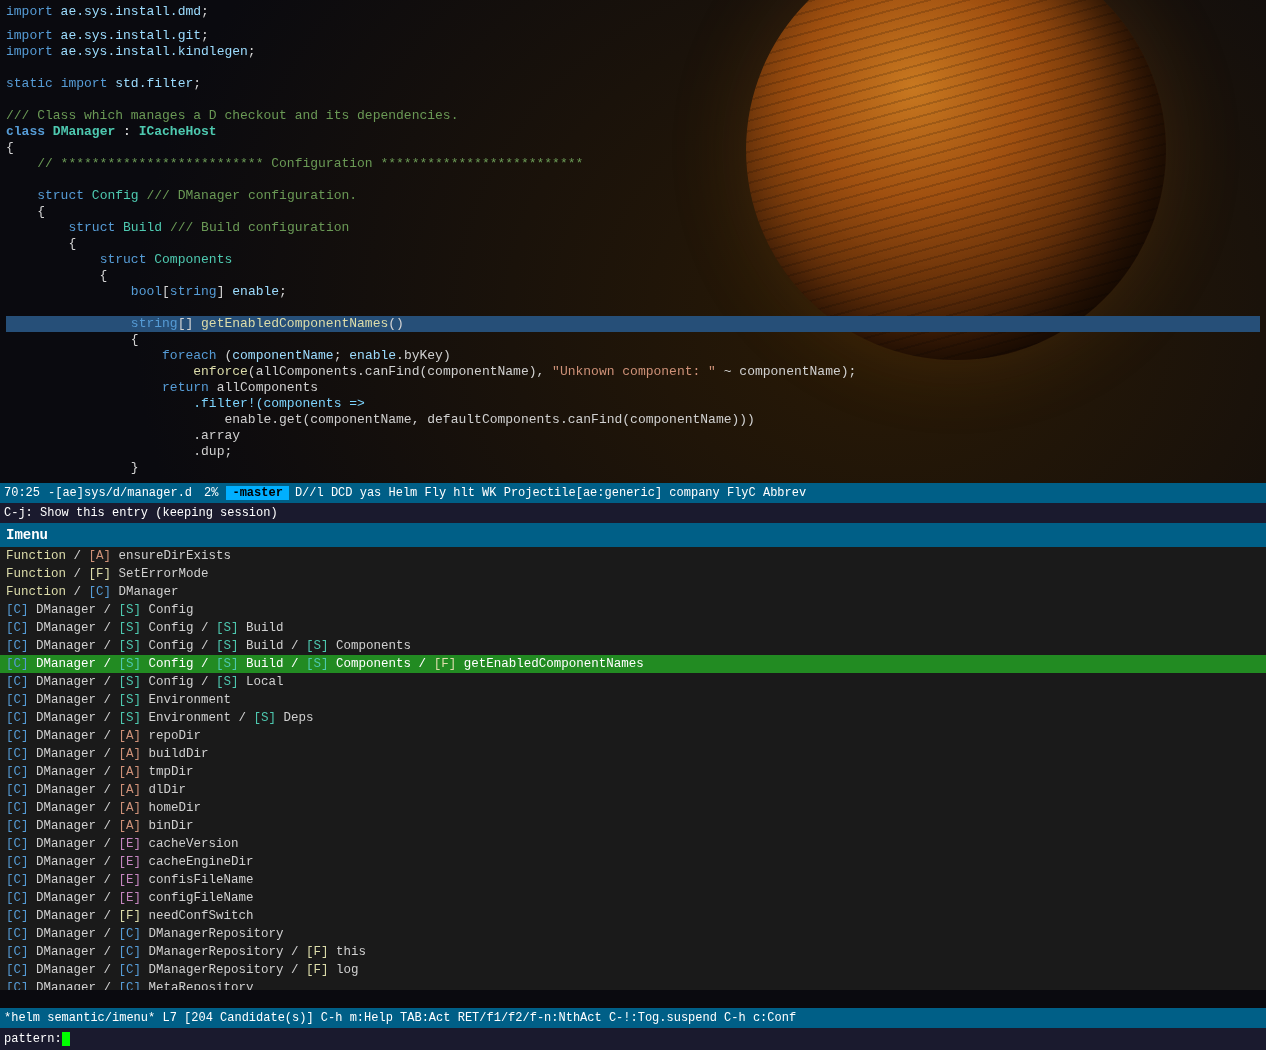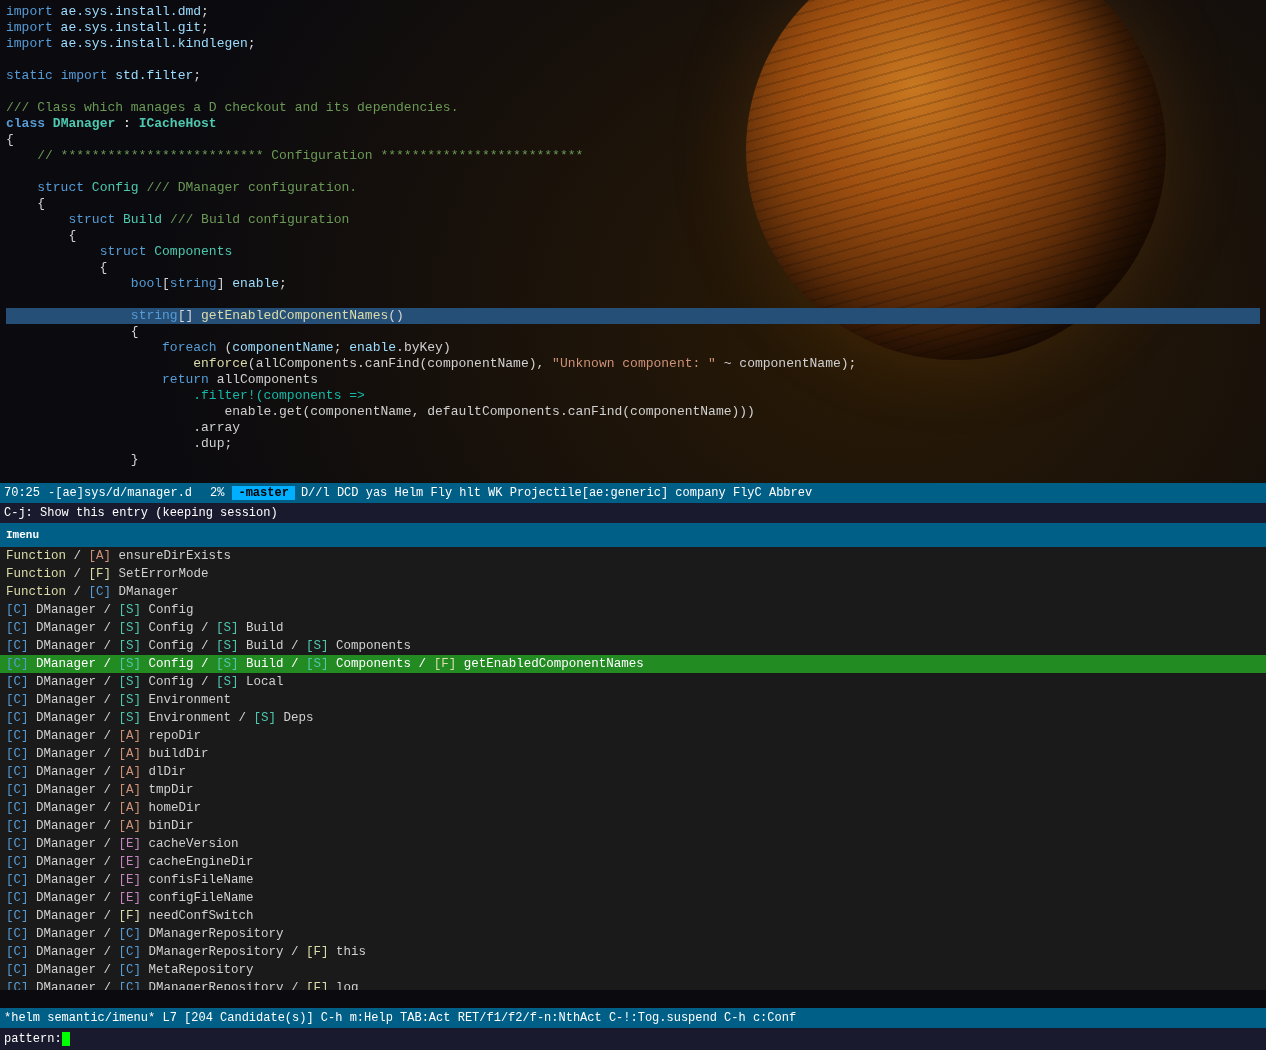--- a/index.html
+++ b/index.html
@@ -105,21 +105,21 @@
       bottom: 60px;
       z-index: 20;
       background: #1a1a1a;
       overflow: hidden;
     }
 
     .imenu-header {
       background: #005f87;
       color: #ffffff;
       font-weight: bold;
-      font-size: 11px;
+      font-size: 14px;
       padding: 2px 6px;
       height: 24px;
       display: flex;
       align-items: center;
     }
 
     .imenu-list {
       overflow: hidden;
       height: calc(100% - 24px);
     }
@@ -178,21 +178,21 @@
     }
   </style>
 </head>
 <body>
 
 <div class="space-bg"></div>
 <div class="planet"></div>
 
 <div class="code-area" id="code-area">
     <div style="display: block; line-height: 16px; white-space: pre; min-height: 16px;"><span style="color: rgb(86, 156, 214);">import</span><span style="color: rgb(156, 220, 254);"> ae.sys.install.dmd</span><span style="color: rgb(212, 212, 212);">;</span></div>
-    <div style="display: block; line-height: 16px; white-space: pre; min-height: 16px;"><span style="color: rgb(86, 156, 214);">import</span><span style="color: rgb(156, 220, 254);"> ae.sys.install.git</span><span style="color: rgb(212, 212, 212);">;</span></div>
+    <div style="display: block; line-height: 16px; white-space: pre; min-height: 16px; margin-top: 8px;"><span style="color: rgb(86, 156, 214);">import</span><span style="color: rgb(156, 220, 254);"> ae.sys.install.git</span><span style="color: rgb(212, 212, 212);">;</span></div>
     <div style="display: block; line-height: 16px; white-space: pre; min-height: 16px;"><span style="color: rgb(86, 156, 214);">import</span><span style="color: rgb(156, 220, 254);"> ae.sys.install.kindlegen</span><span style="color: rgb(212, 212, 212);">;</span></div>
     <div style="display: block; line-height: 16px; white-space: pre; min-height: 16px;">&nbsp;</div>
     <div style="display: block; line-height: 16px; white-space: pre; min-height: 16px;"><span style="color: rgb(86, 156, 214);">static</span><span style="color: rgb(208, 208, 208);"> </span><span style="color: rgb(86, 156, 214);">import</span><span style="color: rgb(156, 220, 254);"> std.filter</span><span style="color: rgb(212, 212, 212);">;</span></div>
     <div style="display: block; line-height: 16px; white-space: pre; min-height: 16px;">&nbsp;</div>
     <div style="display: block; line-height: 16px; white-space: pre; min-height: 16px;"><span style="color: rgb(106, 153, 85);">/// Class which manages a D checkout and its dependencies.</span></div>
     <div style="display: block; line-height: 16px; white-space: pre; min-height: 16px; font-weight: bold;"><span style="color: rgb(86, 156, 214);">class</span><span style="color: rgb(208, 208, 208);"> </span><span style="color: rgb(78, 201, 176);">DManager</span><span style="color: rgb(208, 208, 208);"> : </span><span style="color: rgb(78, 201, 176);">ICacheHost</span></div>
     <div style="display: block; line-height: 16px; white-space: pre; min-height: 16px;"><span style="color: rgb(212, 212, 212);">{</span></div>
     <div style="display: block; line-height: 16px; white-space: pre; min-height: 16px;"><span style="color: rgb(106, 153, 85);">    // ************************** Configuration **************************</span></div>
     <div style="display: block; line-height: 16px; white-space: pre; min-height: 16px;">&nbsp;</div>
     <div style="display: block; line-height: 16px; white-space: pre; min-height: 16px;"><span style="color: rgb(208, 208, 208);">    </span><span style="color: rgb(86, 156, 214);">struct</span><span style="color: rgb(208, 208, 208);"> </span><span style="color: rgb(78, 201, 176);">Config</span><span style="color: rgb(208, 208, 208);"> </span><span style="color: rgb(106, 153, 85);">/// DManager configuration.</span></div>
@@ -201,32 +201,32 @@
     <div style="display: block; line-height: 16px; white-space: pre; min-height: 16px;"><span style="color: rgb(212, 212, 212);">        {</span></div>
     <div style="display: block; line-height: 16px; white-space: pre; min-height: 16px;"><span style="color: rgb(208, 208, 208);">            </span><span style="color: rgb(86, 156, 214);">struct</span><span style="color: rgb(208, 208, 208);"> </span><span style="color: rgb(78, 201, 176);">Components</span></div>
     <div style="display: block; line-height: 16px; white-space: pre; min-height: 16px;"><span style="color: rgb(212, 212, 212);">            {</span></div>
     <div style="display: block; line-height: 16px; white-space: pre; min-height: 16px;"><span style="color: rgb(208, 208, 208);">                </span><span style="color: rgb(86, 156, 214);">bool</span><span style="color: rgb(212, 212, 212);">[</span><span style="color: rgb(86, 156, 214);">string</span><span style="color: rgb(212, 212, 212);">] </span><span style="color: rgb(156, 220, 254);">enable</span><span style="color: rgb(212, 212, 212);">;</span></div>
     <div style="display: block; line-height: 16px; white-space: pre; min-height: 16px;">&nbsp;</div>
     <div style="display: block; line-height: 16px; white-space: pre; min-height: 16px; background: rgb(38, 79, 120);"><span style="color: rgb(208, 208, 208);">                </span><span style="color: rgb(86, 156, 214);">string</span><span style="color: rgb(212, 212, 212);">[] </span><span style="color: rgb(220, 220, 170);">getEnabledComponentNames</span><span style="color: rgb(212, 212, 212);">()</span></div>
     <div style="display: block; line-height: 16px; white-space: pre; min-height: 16px;"><span style="color: rgb(212, 212, 212);">                {</span></div>
     <div style="display: block; line-height: 16px; white-space: pre; min-height: 16px;"><span style="color: rgb(208, 208, 208);">                    </span><span style="color: rgb(86, 156, 214);">foreach</span><span style="color: rgb(208, 208, 208);"> (</span><span style="color: rgb(156, 220, 254);">componentName</span><span style="color: rgb(208, 208, 208);">; </span><span style="color: rgb(156, 220, 254);">enable</span><span style="color: rgb(208, 208, 208);">.byKey)</span></div>
     <div style="display: block; line-height: 16px; white-space: pre; min-height: 16px;"><span style="color: rgb(208, 208, 208);">                        </span><span style="color: rgb(220, 220, 170);">enforce</span><span style="color: rgb(208, 208, 208);">(allComponents.canFind(componentName), </span><span style="color: rgb(206, 145, 120);">"Unknown component: "</span><span style="color: rgb(208, 208, 208);"> ~ componentName);</span></div>
     <div style="display: block; line-height: 16px; white-space: pre; min-height: 16px;"><span style="color: rgb(208, 208, 208);">                    </span><span style="color: rgb(86, 156, 214);">return</span><span style="color: rgb(208, 208, 208);"> allComponents</span></div>
-    <div style="display: block; line-height: 16px; white-space: pre; min-height: 16px;"><span style="color: #14b8a6;">                        .filter!(components =&gt;</span></div>
+    <div style="display: block; line-height: 16px; white-space: pre; min-height: 16px;"><span style="color: #7dd3fc;">                        .filter!(components =&gt;</span></div>
     <div style="display: block; line-height: 16px; white-space: pre; min-height: 16px;"><span style="color: rgb(208, 208, 208);">                            enable.get(componentName, defaultComponents.canFind(componentName)))</span></div>
     <div style="display: block; line-height: 16px; white-space: pre; min-height: 16px;"><span style="color: rgb(208, 208, 208);">                        .array</span></div>
     <div style="display: block; line-height: 16px; white-space: pre; min-height: 16px;"><span style="color: rgb(208, 208, 208);">                        .dup;</span></div>
     <div style="display: block; line-height: 16px; white-space: pre; min-height: 16px;"><span style="color: rgb(212, 212, 212);">                }</span></div>
     <div style="display: block; line-height: 16px; white-space: pre; min-height: 16px;">&nbsp;</div>
     <div style="display: block; line-height: 16px; white-space: pre; min-height: 16px;"><span style="color: rgb(208, 208, 208);">            </span><span style="color: rgb(78, 201, 176);">Component</span><span style="color: rgb(208, 208, 208);">.</span><span style="color: rgb(78, 201, 176);">CommonConfig</span><span style="color: rgb(208, 208, 208);"> common;</span></div>
   </div>
 
 <div class="status-bar">
   <span class="pos">70:25</span>
-  <span style="margin-right:18px;text-align:center;">-[ae]sys/d/manager.d</span>
+  <span style="margin-right:12px;text-align:center;">-[ae]sys/d/manager.d</span>
   <span style="margin-right:8px;">2%</span>
   <span class="branch">-master</span>
   <span>D//l DCD yas Helm Fly hlt WK Projectile[ae:generic] company FlyC Abbrev</span>
 </div>
 
 <div class="cj-prompt">
   <span>C-j: Show this entry (keeping session)</span>
 </div>
 
 <div class="imenu-panel">
@@ -237,33 +237,33 @@
       <div class="imenu-item"><span style="color:#dcdcaa">Function</span> / <span style="color:#569cd6">[C]</span> DManager</div>
       <div class="imenu-item"><span style="color:#569cd6">[C]</span> DManager / <span style="color:#4ec9b0">[S]</span> Config</div>
       <div class="imenu-item"><span style="color:#569cd6">[C]</span> DManager / <span style="color:#4ec9b0">[S]</span> Config / <span style="color:#4ec9b0">[S]</span> Build</div>
       <div class="imenu-item"><span style="color:#569cd6">[C]</span> DManager / <span style="color:#4ec9b0">[S]</span> Config / <span style="color:#4ec9b0">[S]</span> Build / <span style="color:#4ec9b0">[S]</span> Components</div>
       <div class="imenu-item selected"><span style="color:#569cd6">[C]</span> DManager / <span style="color:#4ec9b0">[S]</span> Config / <span style="color:#4ec9b0">[S]</span> Build / <span style="color:#4ec9b0">[S]</span> Components / <span style="color:#dcdcaa">[F]</span> getEnabledComponentNames</div>
       <div class="imenu-item"><span style="color:#569cd6">[C]</span> DManager / <span style="color:#4ec9b0">[S]</span> Config / <span style="color:#4ec9b0">[S]</span> Local</div>
       <div class="imenu-item"><span style="color:#569cd6">[C]</span> DManager / <span style="color:#4ec9b0">[S]</span> Environment</div>
       <div class="imenu-item"><span style="color:#569cd6">[C]</span> DManager / <span style="color:#4ec9b0">[S]</span> Environment / <span style="color:#4ec9b0">[S]</span> Deps</div>
       <div class="imenu-item"><span style="color:#569cd6">[C]</span> DManager / <span style="color:#ce9178">[A]</span> repoDir</div>
       <div class="imenu-item"><span style="color:#569cd6">[C]</span> DManager / <span style="color:#ce9178">[A]</span> buildDir</div>
+      <div class="imenu-item"><span style="color:#569cd6">[C]</span> DManager / <span style="color:#ce9178">[A]</span> tmpDir</div>
       <div class="imenu-item"><span style="color:#569cd6">[C]</span> DManager / <span style="color:#ce9178">[A]</span> dlDir</div>
-      <div class="imenu-item"><span style="color:#569cd6">[C]</span> DManager / <span style="color:#ce9178">[A]</span> tmpDir</div>
       <div class="imenu-item"><span style="color:#569cd6">[C]</span> DManager / <span style="color:#ce9178">[A]</span> homeDir</div>
       <div class="imenu-item"><span style="color:#569cd6">[C]</span> DManager / <span style="color:#ce9178">[A]</span> binDir</div>
       <div class="imenu-item"><span style="color:#569cd6">[C]</span> DManager / <span style="color:#c586c0">[E]</span> cacheVersion</div>
       <div class="imenu-item"><span style="color:#569cd6">[C]</span> DManager / <span style="color:#c586c0">[E]</span> cacheEngineDir</div>
       <div class="imenu-item"><span style="color:#569cd6">[C]</span> DManager / <span style="color:#c586c0">[E]</span> confisFileName</div>
       <div class="imenu-item"><span style="color:#569cd6">[C]</span> DManager / <span style="color:#c586c0">[E]</span> configFileName</div>
       <div class="imenu-item"><span style="color:#569cd6">[C]</span> DManager / <span style="color:#dcdcaa">[F]</span> needConfSwitch</div>
       <div class="imenu-item"><span style="color:#569cd6">[C]</span> DManager / <span style="color:#569cd6">[C]</span> DManagerRepository</div>
       <div class="imenu-item"><span style="color:#569cd6">[C]</span> DManager / <span style="color:#569cd6">[C]</span> DManagerRepository / <span style="color:#dcdcaa">[F]</span> this</div>
+      <div class="imenu-item"><span style="color:#569cd6">[C]</span> DManager / <span style="color:#569cd6">[C]</span> DManagerRepository / <span style="color:#dcdcaa">[F]</span> log</div>
       <div class="imenu-item"><span style="color:#569cd6">[C]</span> DManager / <span style="color:#569cd6">[C]</span> MetaRepository</div>
-      <div class="imenu-item"><span style="color:#569cd6">[C]</span> DManager / <span style="color:#569cd6">[C]</span> DManagerRepository / <span style="color:#dcdcaa">[F]</span> log</div>
     </div>
 </div>
 
 <div class="bottom-bar">
   <span>*helm semantic/imenu* L7  [204 Candidate(s)]  C-h m:Help TAB:Act RET/f1/f2/f-n:NthAct C-!:Tog.suspend C-h c:Conf</span>
 </div>
 
 <div class="pattern-bar">
   <span>pattern:</span>
   <span class="cursor-block"></span>

